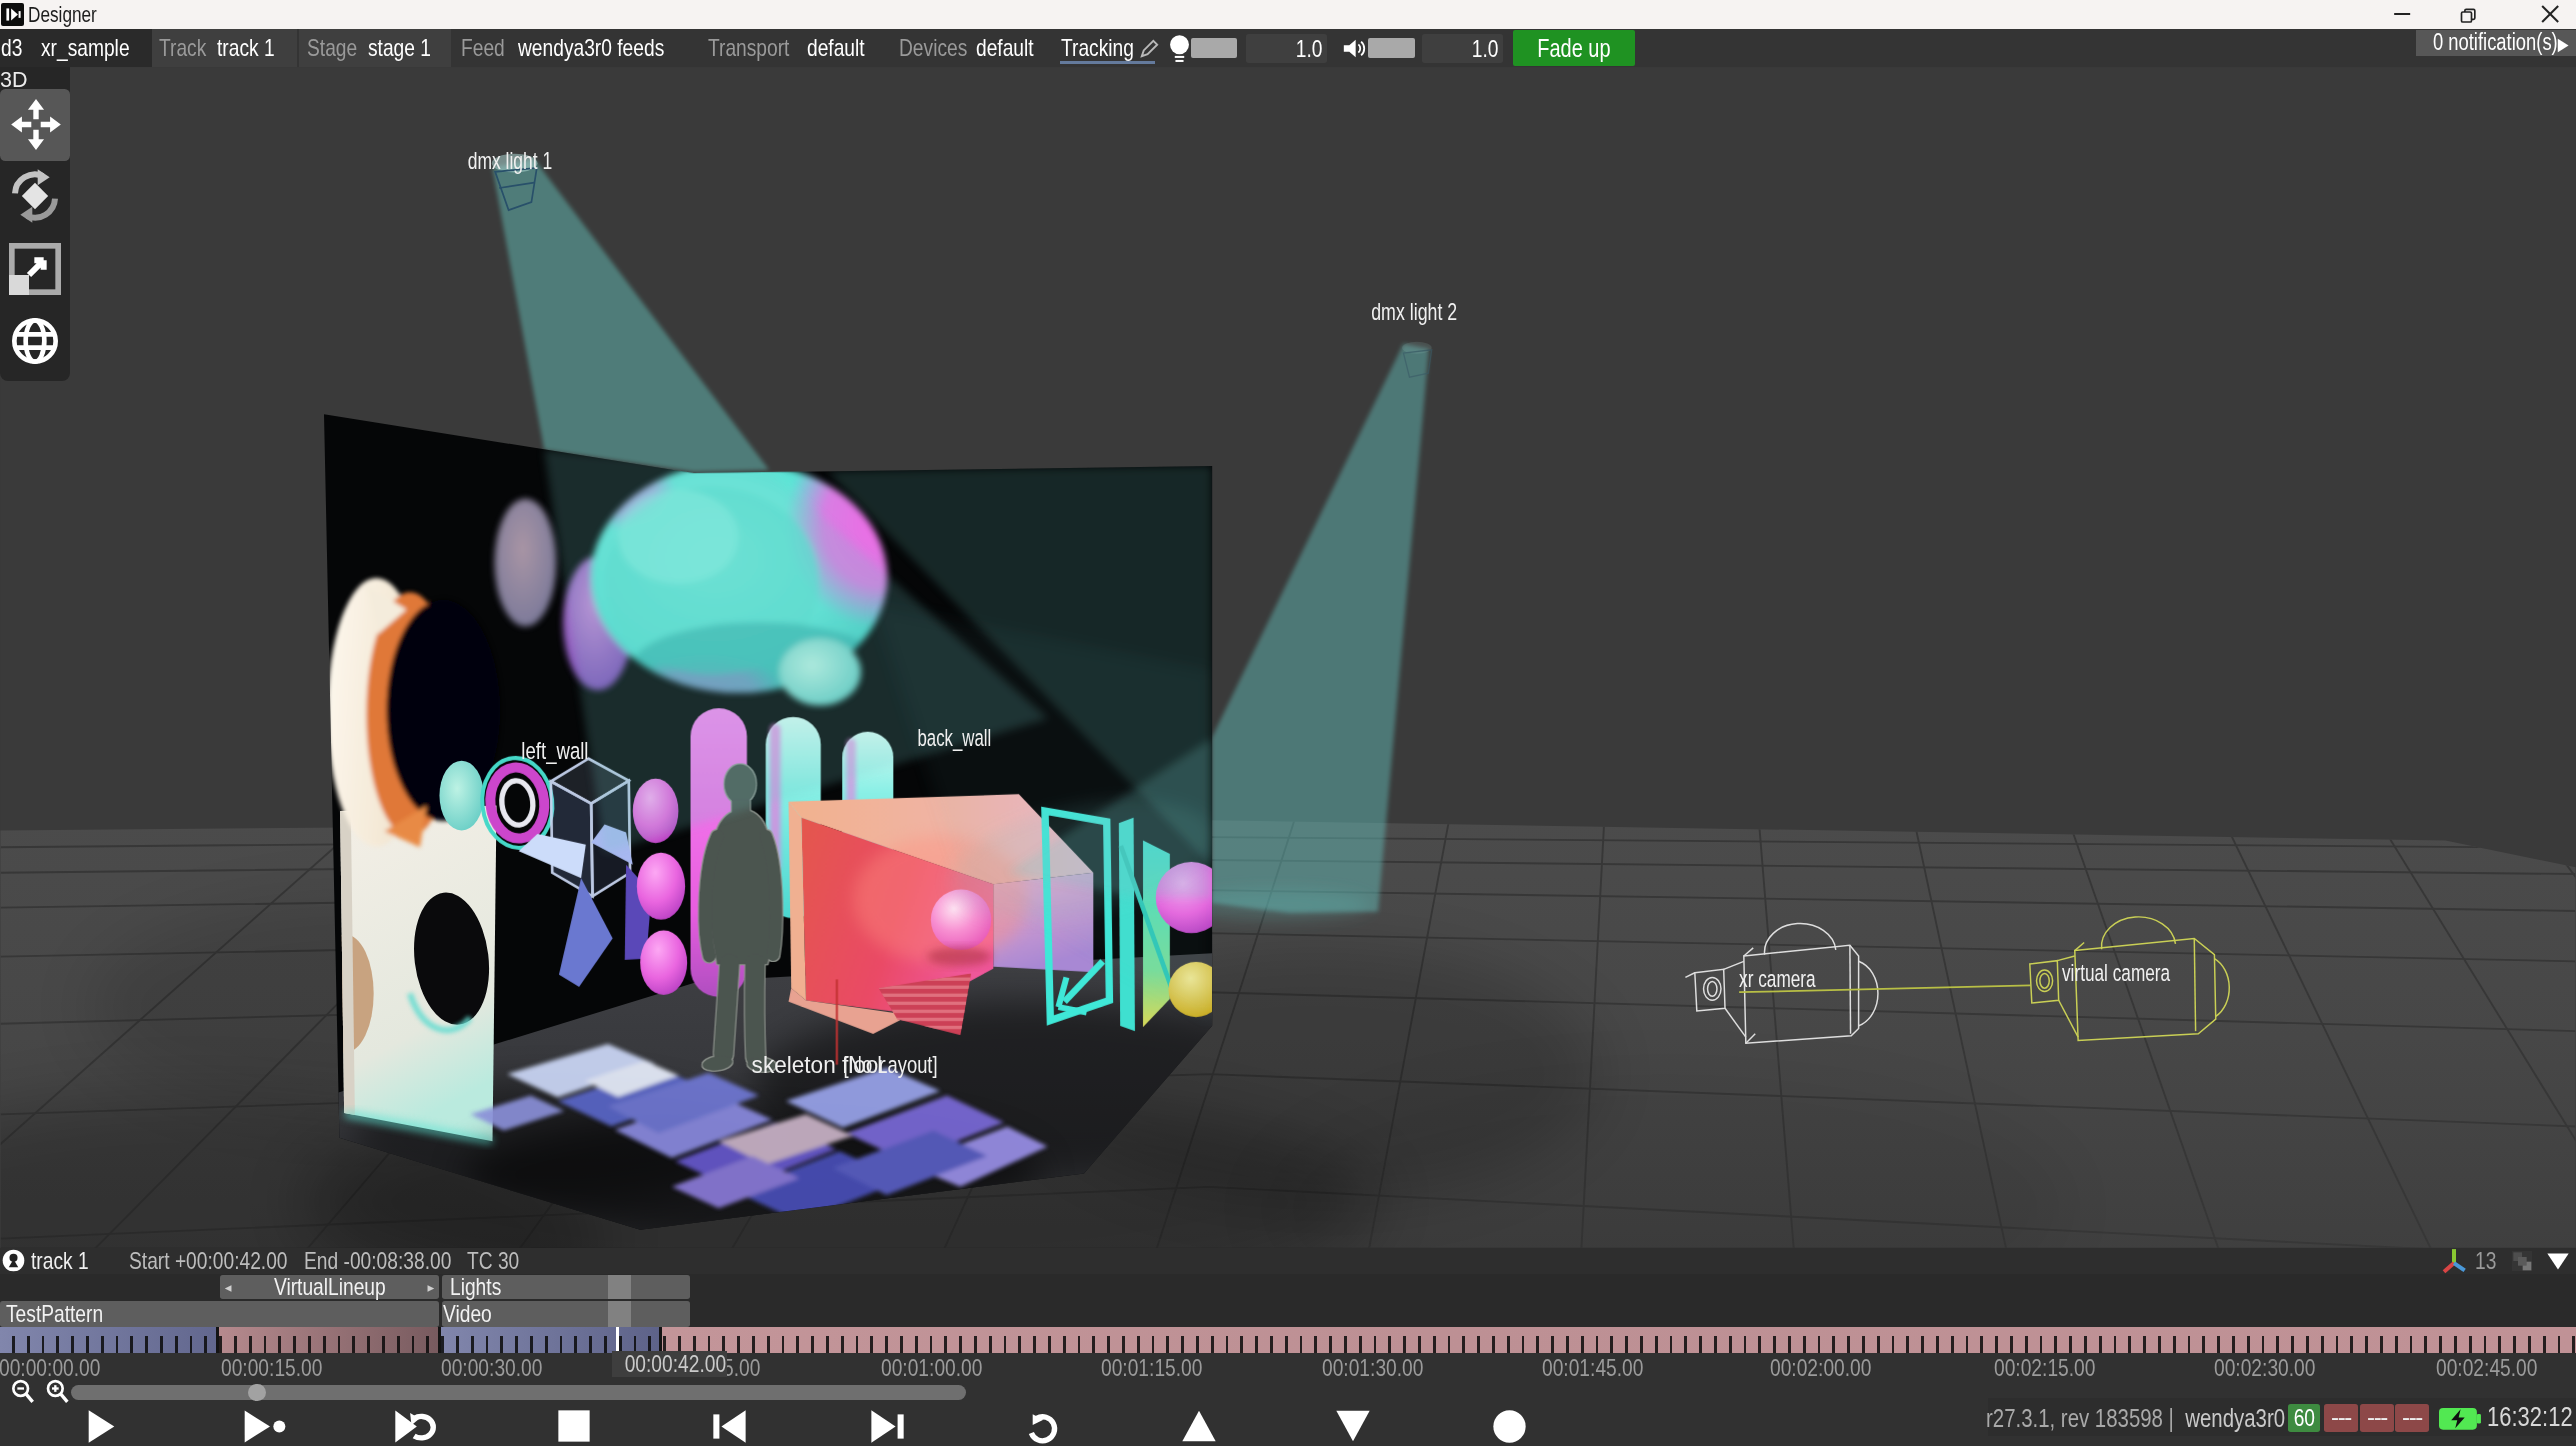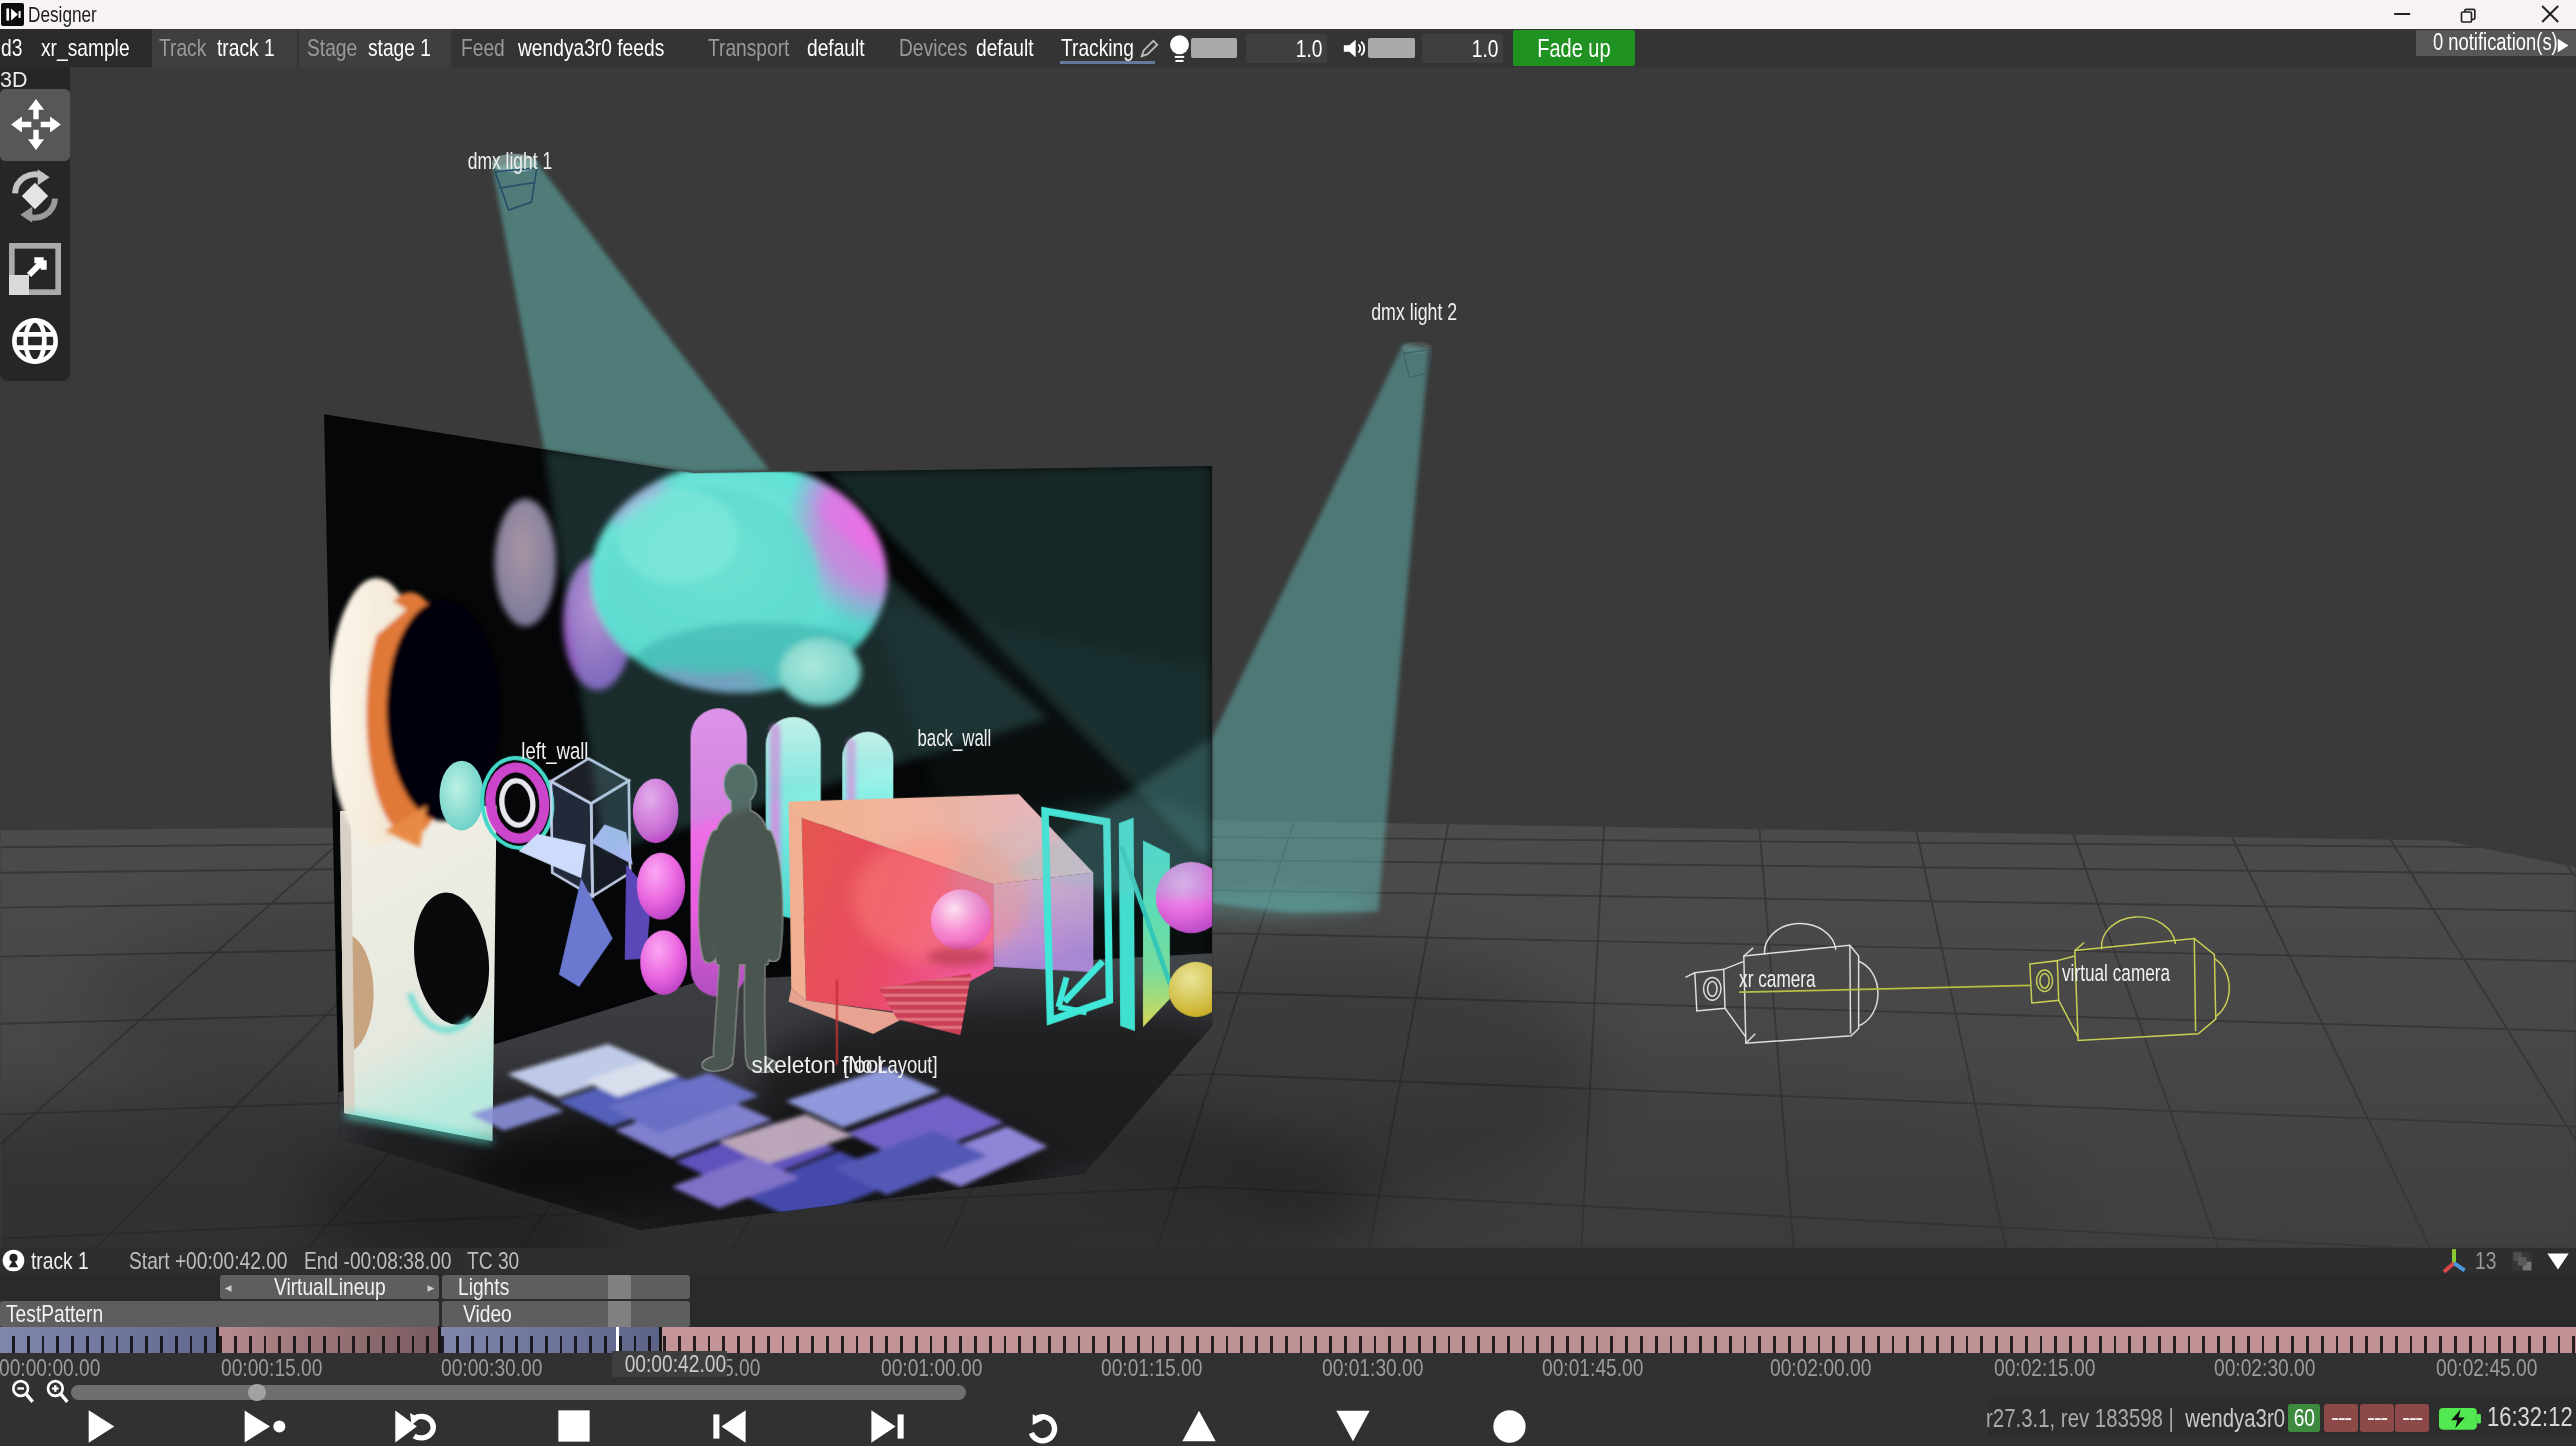--- a/index.html
+++ b/index.html
@@ -508,25 +508,25 @@
       <rect x="9" y="9" width="13" height="13" fill="#5a5a5a"></rect>
     </svg>
     <svg class="abs" style="left:2546px;top:4px" width="24" height="19" viewBox="0 0 36 28">
       <path d="M2 2 L34 2 L18 26 Z" fill="#fff"></path>
     </svg>
   </div>
   <div class="abs" style="left:0;top:1274px;width:2576px;height:53px;background:#2a2a2a"></div>
   <div class="bar" style="left:220px;top:1275px;width:219px;height:24px;text-align:center;line-height:24px">
     <span style="position:absolute;left:4.7px;top:0.7px;font-size:13.4px;color:#d0d0d0">◂</span><span class="cc" style="display:inline-block">VirtualLineup</span><span style="position:absolute;right:4.7px;top:0.7px;font-size:13.4px;color:#d0d0d0">▸</span>
   </div>
-  <div class="bar" style="left:442px;top:1275px;width:248px;height:24px;padding-left:16px;line-height:24px"><span class="txt">Lights</span>
+  <div class="bar" style="left:442px;top:1275px;width:248px;height:24px;padding-left:8px;line-height:24px"><span class="txt">Lights</span>
     <div class="abs" style="left:166px;top:0;width:23px;height:24px;background:rgba(255,255,255,0.22)"></div>
   </div>
   <div class="bar" style="left:0px;top:1301px;width:439px;height:25.5px;padding-left:6px;line-height:25.5px"><span class="txt">TestPattern</span></div>
-  <div class="bar" style="left:442px;top:1301px;width:248px;height:25.5px;padding-left:21px;line-height:25.5px"><span class="txt">Video</span>
+  <div class="bar" style="left:442px;top:1301px;width:248px;height:25.5px;padding-left:1px;line-height:25.5px"><span class="txt">Video</span>
     <div class="abs" style="left:166px;top:0;width:23px;height:25.5px;background:rgba(255,255,255,0.22)"></div>
   </div>
 
   <div class="abs" style="left:0;top:1327px;width:2576px;height:26px;" id="ruler">
     <div class="abs" style="left:0;top:0;width:219px;height:26px;background:linear-gradient(90deg,#8186ac,#62678e)"></div>
     <div class="abs" style="left:219px;top:0;width:222px;height:26px;background:linear-gradient(90deg,#b68a8e,#775a5e)"></div>
     <div class="abs" style="left:441px;top:0;width:222px;height:26px;background:linear-gradient(90deg,#8186ac,#5d6288)"></div>
     <div class="abs" style="left:662px;top:0;width:1914px;height:26px;background:linear-gradient(90deg,#c39599,#bd9094 40%,#c09296)"></div>
     <div class="abs" style="left:0;top:9.4px;width:2576px;height:17px;background:repeating-linear-gradient(90deg, transparent 0px, transparent 12px, rgba(10,10,10,0.85) 12px, rgba(10,10,10,0.85) 14.8px)"></div>
     <div class="abs" style="left:216px;top:0;width:3.4px;height:26px;background:#141414"></div>

